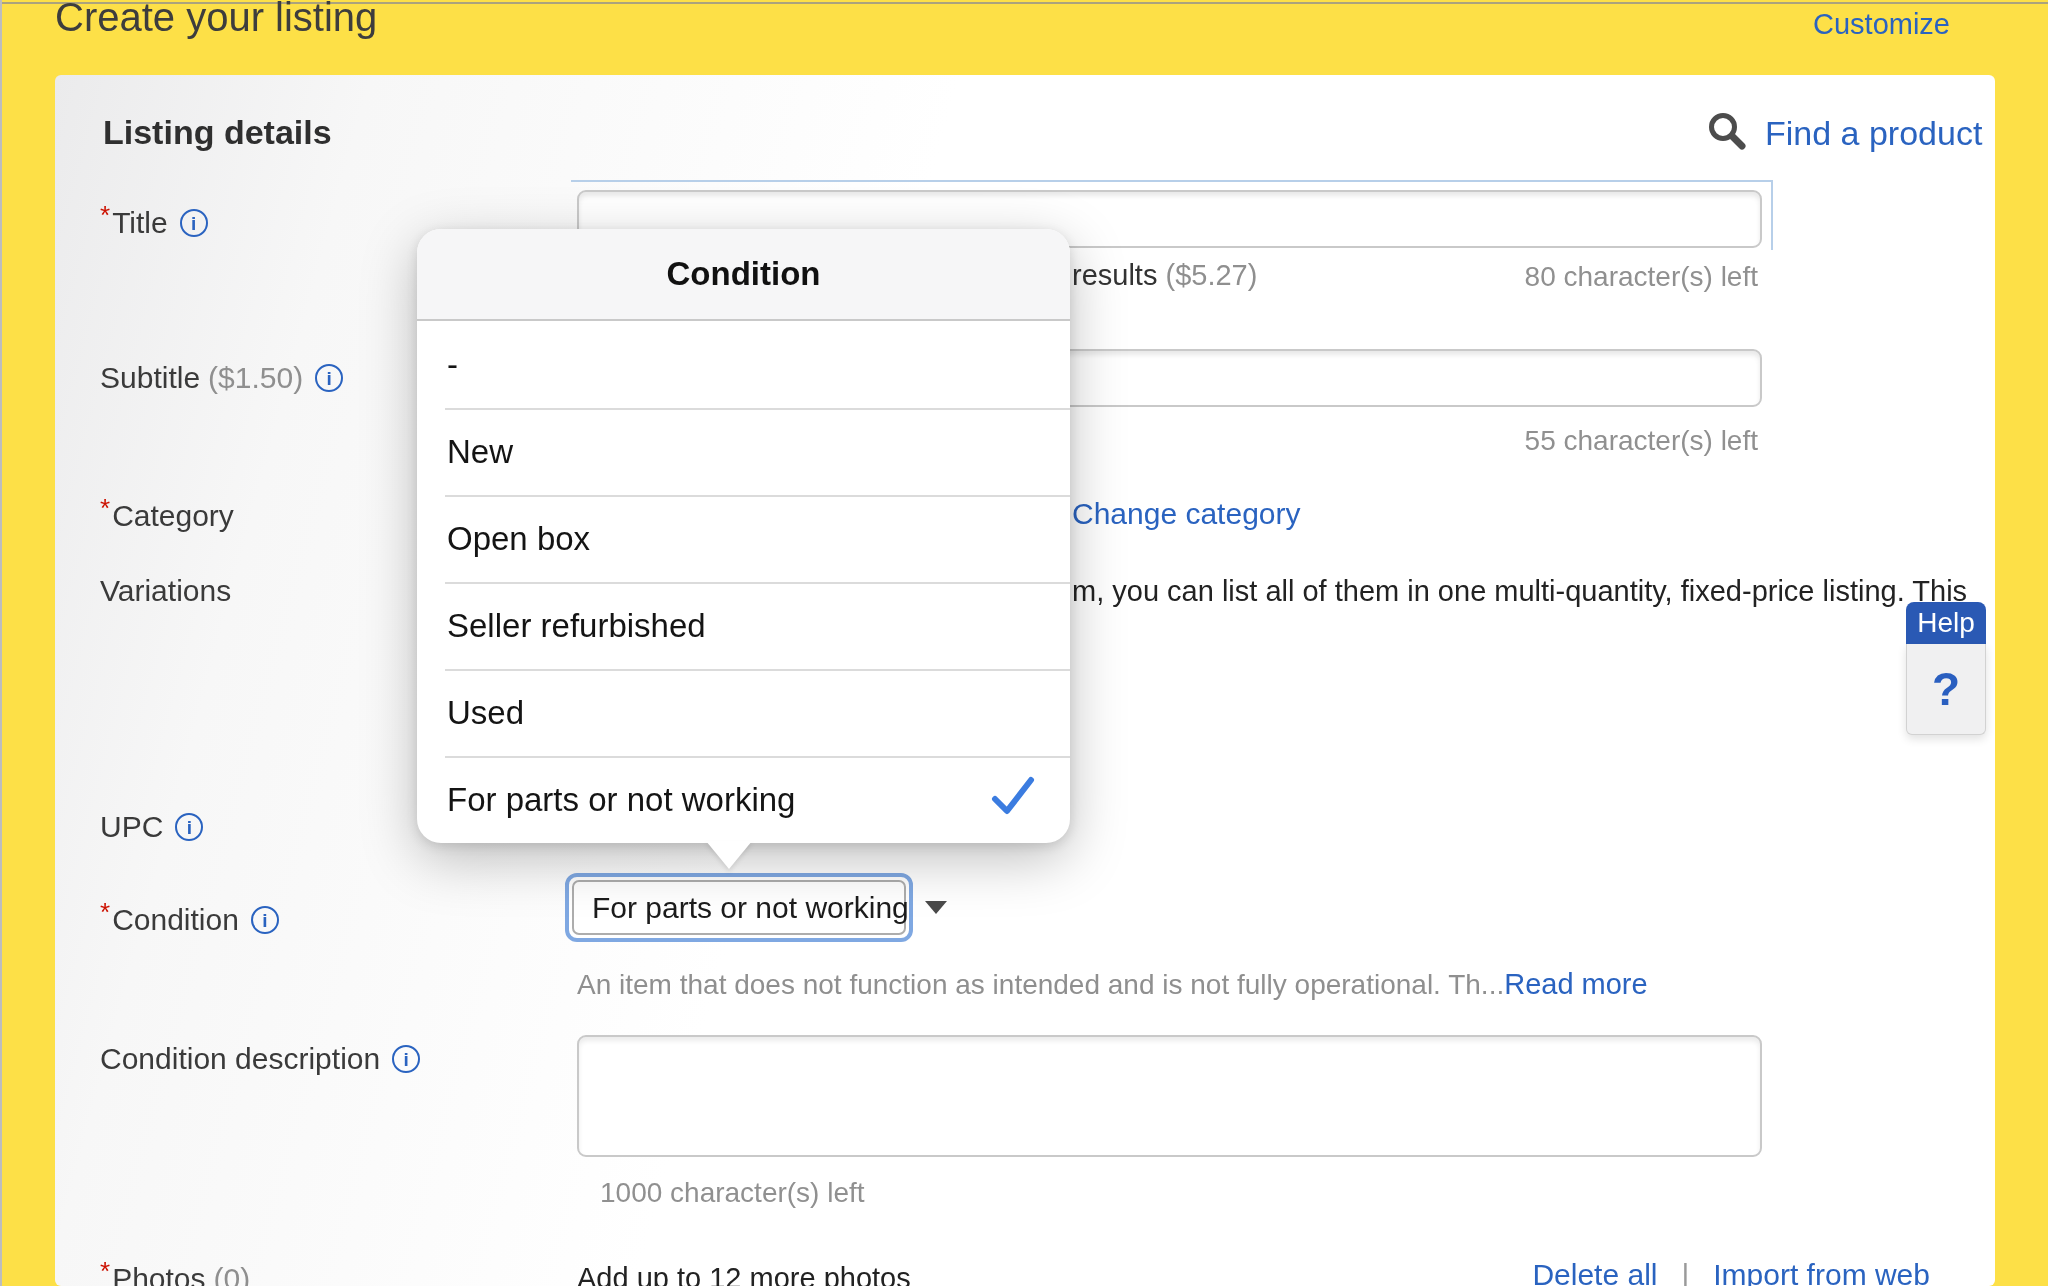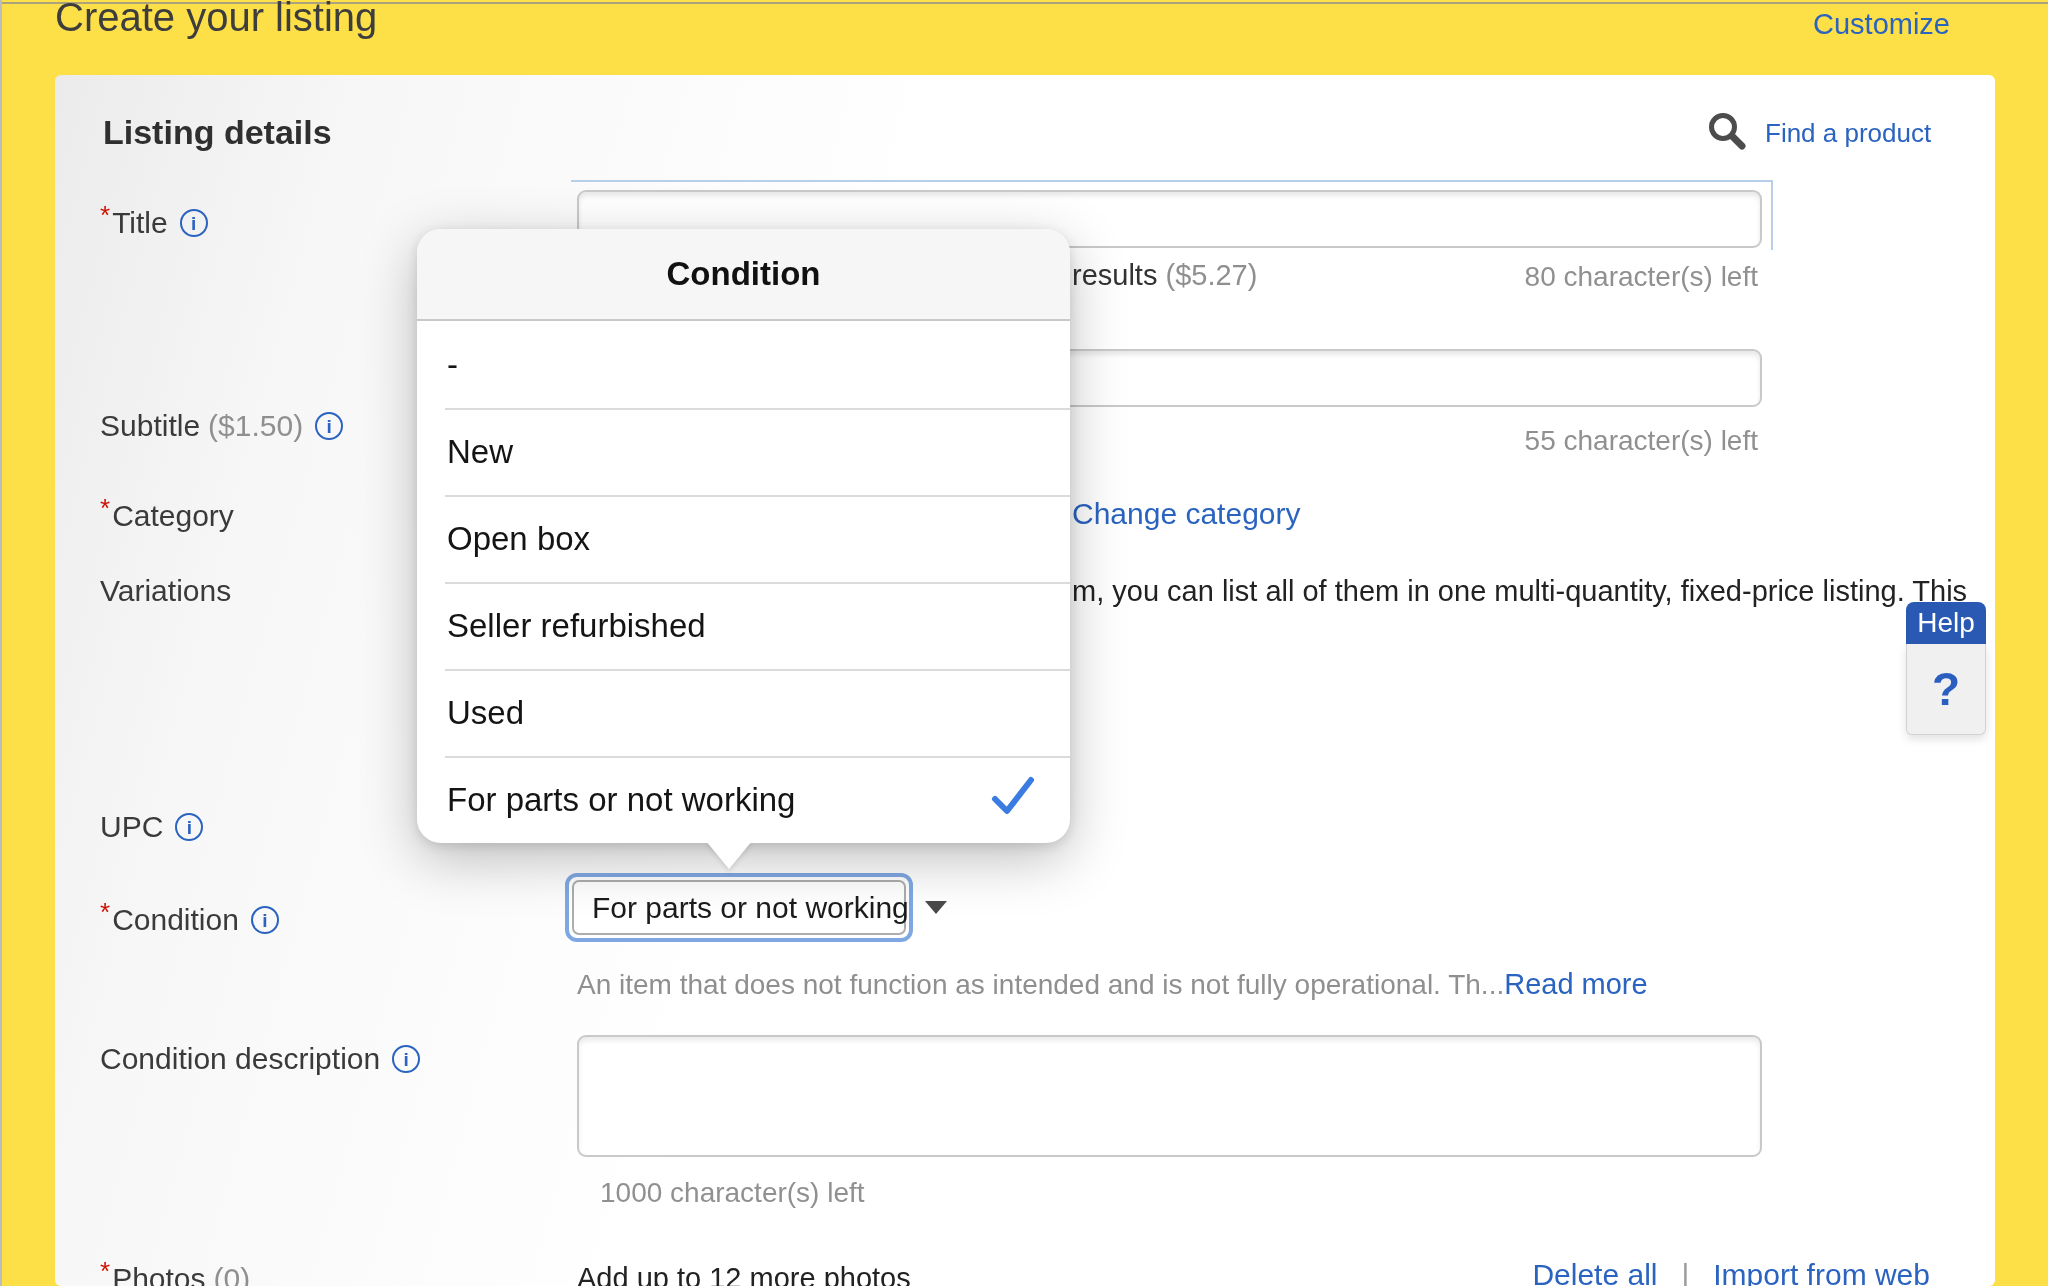--- a/index.html
+++ b/index.html
@@ -12,21 +12,21 @@
 
   .page-title { position:absolute; left:55px; top:-6px; font-size:40px; line-height:46px; font-weight:400; color:#3d3d3d; }
   .customize { position:absolute; right:98px; top:8px; font-size:29px; color:#2a63c0; cursor:pointer; }
 
   .panel { position:absolute; left:55px; top:75px; width:1940px; height:1211px; border-radius:6px;
            background:linear-gradient(105deg,#ebebec 0%,#f7f7f7 14%,#ffffff 40%); z-index:1; }
 
   .panel-heading { position:absolute; left:48px; top:38px; font-size:34px; color:#2f2f2f; }
 
   .find-product { position:absolute; left:1650px; top:34px; display:flex; align-items:center; gap:16px; cursor:pointer; }
-  .find-product .fp-text { font-size:26px; color:#2a63c0; }
+  .find-product .fp-text { font-size:34px; color:#2a63c0; }
 
   .field-label { position:absolute; font-size:30px; color:#3a3a3a; white-space:nowrap; display:flex; align-items:center; }
   .req { color:#cc1100; font-size:26px; position:relative; top:-8px; margin-right:2px; }
   .fee { color:#8f8f8f; margin-left:8px; }
 
   .info-icon { display:inline-flex; align-items:center; justify-content:center; width:28px; height:28px;
                border:2.5px solid #2a63c0; border-radius:50%; margin-left:12px; cursor:pointer; flex:0 0 auto; }
   .info-icon::after { content:"i"; color:#2a63c0; font-size:19px; font-weight:600; line-height:1; }
 
   .text-input { position:absolute; left:522px; width:1185px; height:58px; background:#fff;
@@ -117,21 +117,21 @@
     </div>
     <div class="title-outline"></div>
     <input class="text-input" style="top: 115px;" value="">
     <div class="promo">
       <span class="dark">results</span>
       <span class="gray"> </span>
       <span class="gray">($5.27)</span>
     </div>
     <div class="counter" style="right:237px; top:186px;">80 character(s) left</div>
 
-    <div class="field-label" style="left:45px; top:286px;margin-top:48px;">
+    <div class="field-label" style="left:45px; top:286px;">
       <span>Subtitle</span>
       <span class="fee">($1.50)</span>
       <span class="info-icon"></span>
     </div>
     <input class="text-input" style="top: 274px;" value="">
     <div class="counter" style="right:237px; top:350px;">55 character(s) left</div>
 
     <div class="field-label" style="left:45px; top:424px;">
       <span class="req">*</span>
       <span>Category</span>

